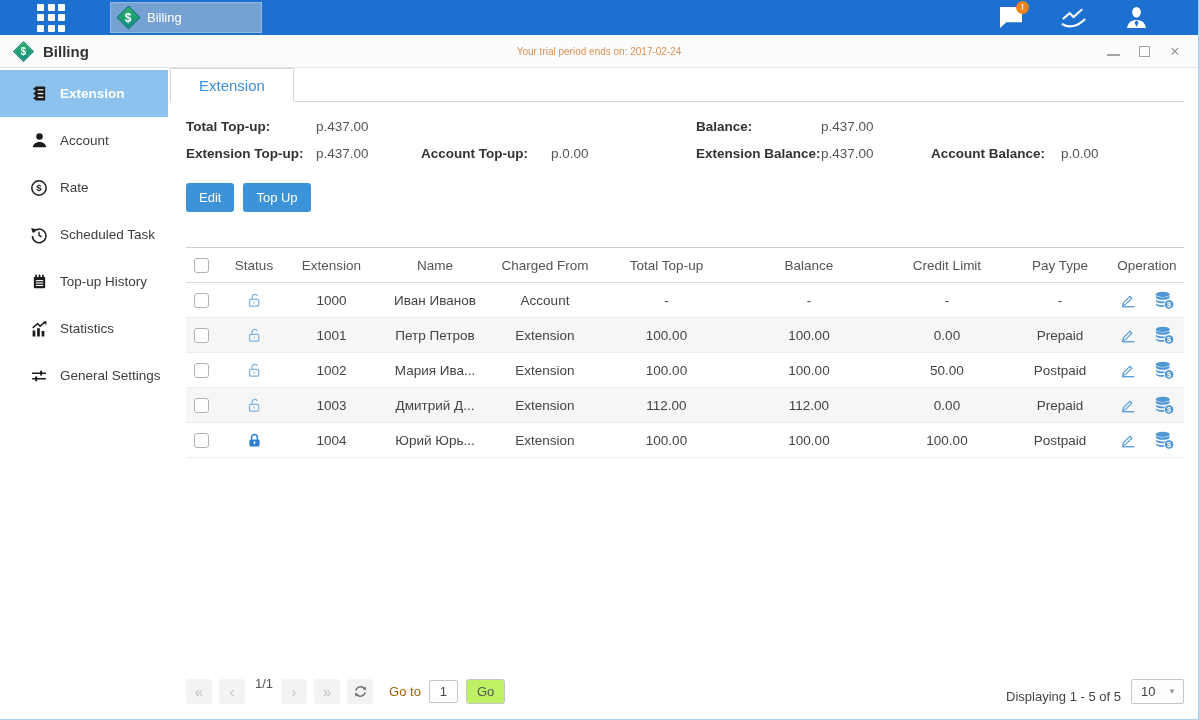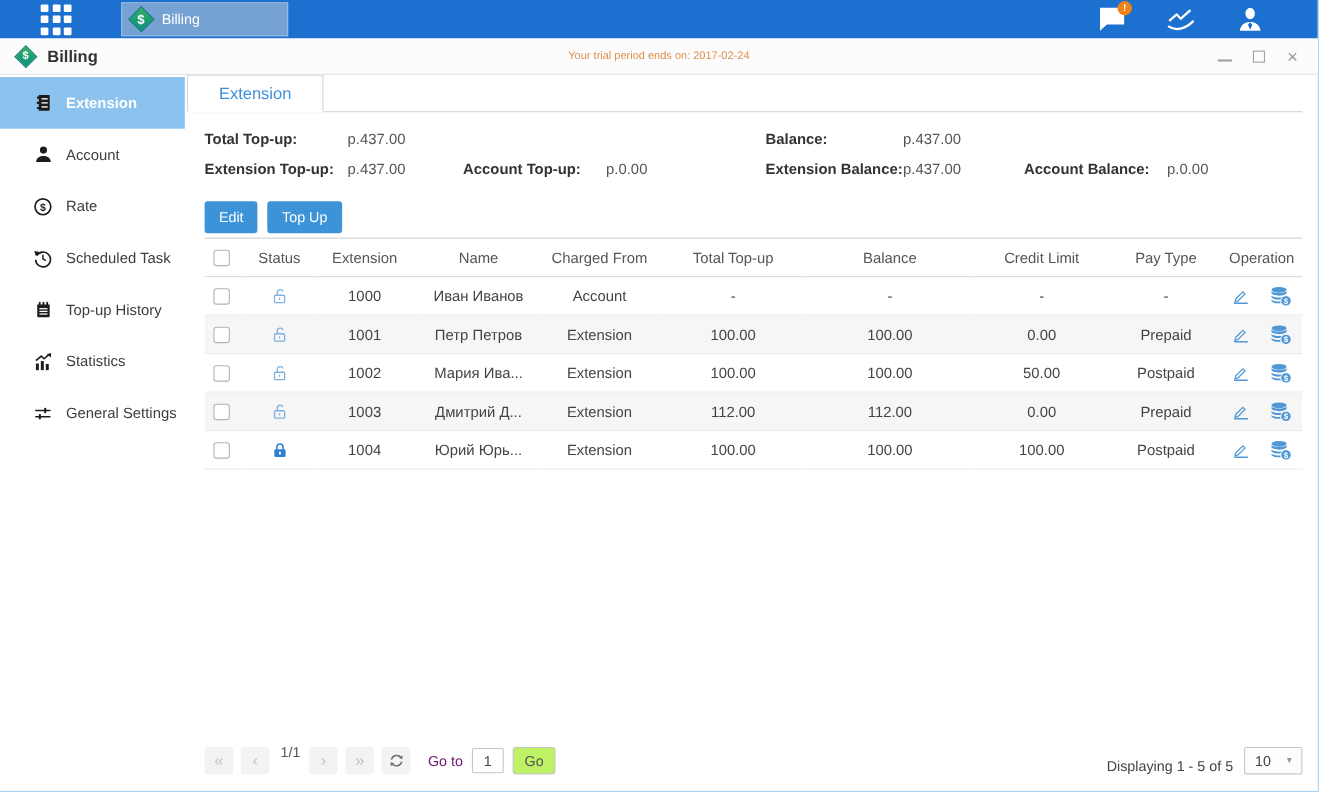--- a/index.html
+++ b/index.html
@@ -51,38 +51,38 @@
              grid-template-columns:130px 105px 130px 145px 125px 110px 130px 1fr;
              grid-row-gap:12px; font-size:13.5px; align-items:center; }
   .summary .lbl { font-weight:bold; color:#333; }
   .summary .val { color:#555; }
 
   .actions { margin:22px 0 0 16px; display:flex; gap:9px; }
   .btn-primary { background:#3c93d8; color:#fff; border:none; border-radius:3px; font-size:13px;
                  padding:7px 13px; cursor:pointer; font-family:inherit; }
 
   
-  .tablewrap { margin:4px 0 0 16px; }
+  .tablewrap { margin:35px 0 0 16px; }
   table { width:100%; border-collapse:collapse; table-layout:fixed; font-size:13.5px; }
   thead tr { border-top:1px solid #cfcfcf; border-bottom:1px solid #dadada; }
   th { font-weight:normal; color:#555; height:35px; text-align:center; }
   tbody tr { border-bottom:1px solid #ececec; }
   tbody tr.alt { background:#f6f6f6; }
   td { height:35px; text-align:center; color:#444; overflow:hidden; white-space:nowrap; }
   .col-cb, td.cb { text-align:left; padding-left:8px; }
   .checkbox { display:inline-block; width:15px; height:15px; border:1px solid #b3b3b3; border-radius:3px; background:#fff; cursor:pointer; vertical-align:middle; }
   .op-cell span { display:inline-flex; margin:0 7px; cursor:pointer; vertical-align:middle; }
   .lock { cursor:pointer; display:inline-flex; vertical-align:middle; }
 
   
   .footer { margin-top:auto; display:flex; align-items:center; padding-left:16px; font-size:13px; color:#555; }
   .pgbtn { width:26px; height:25px; background:#f3f3f3; border:none; border-radius:3px; margin-right:7px;
            display:inline-flex; align-items:center; justify-content:center; color:#c2c2c2; font-size:15px; cursor:pointer; font-family:inherit; }
   .pgtext { margin:0 8px 16px 3px; color:#555; }
-  .goto-label { margin:0 8px 0 9px; color:#701a75; }
+  .goto-label { margin:0 8px 0 9px; color:#a16207; }
   .goto-input { width:29px; height:23px; border:1px solid #c6c6c6; border-radius:2px; text-align:center; font-size:13px; color:#444; font-family:inherit; }
   .go-btn { margin-left:8px; padding:4px 10px; background:#bef264; border:1px solid #c6c6c6; border-radius:3px;
             font-size:13px; color:#555; cursor:pointer; font-family:inherit; }
   .footer-right { margin-left:auto; display:flex; align-items:flex-end; color:#444; }
   .pagesize { margin-left:10px; width:53px; height:25px; border:1px solid #c6c6c6; border-radius:2px; background:#fdfdfd;
               display:flex; align-items:center; padding-left:9px; cursor:pointer; }
   .pagesize .caret { margin-left:auto; margin-right:7px; font-size:8px; color:#999; }
 </style>
 </head>
 <body>

